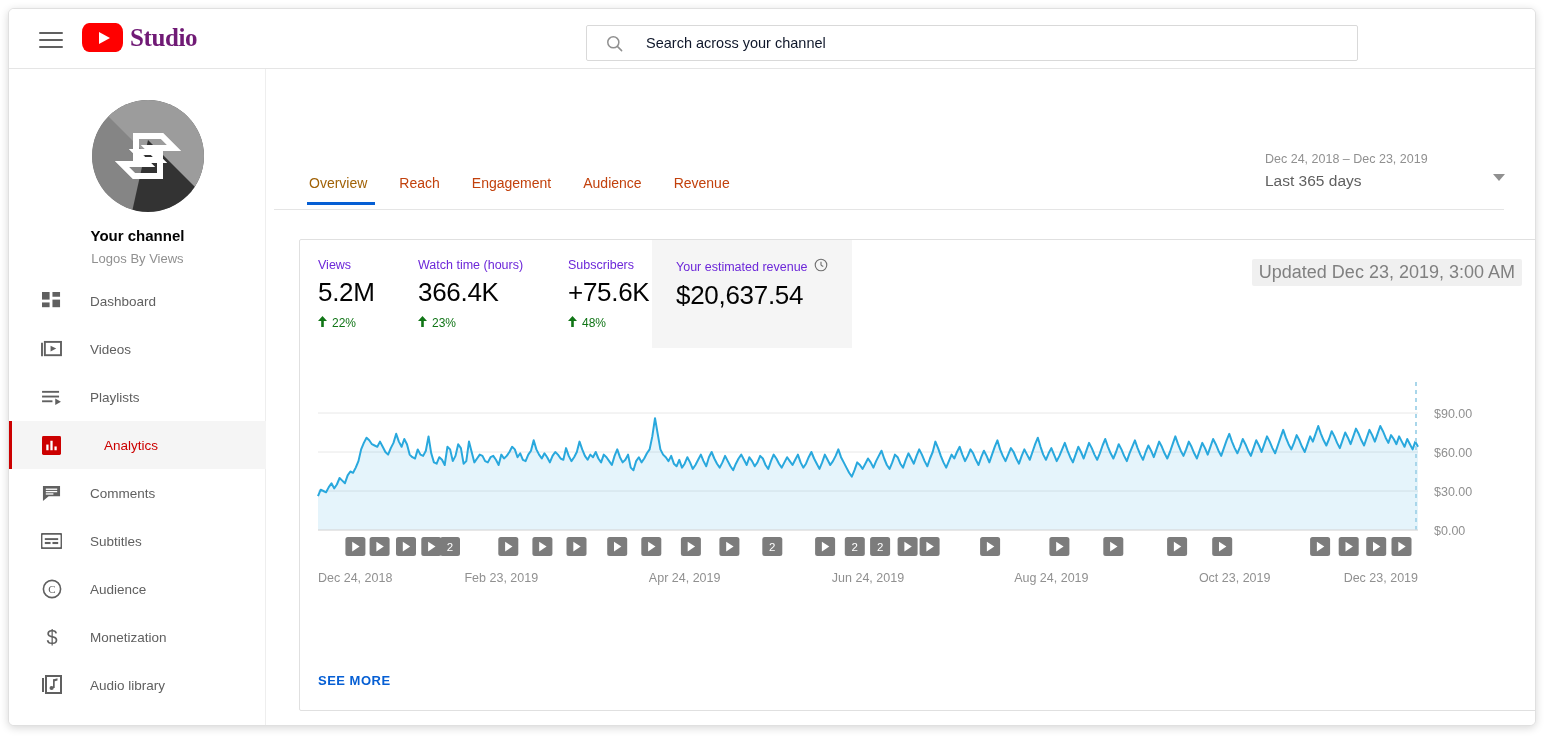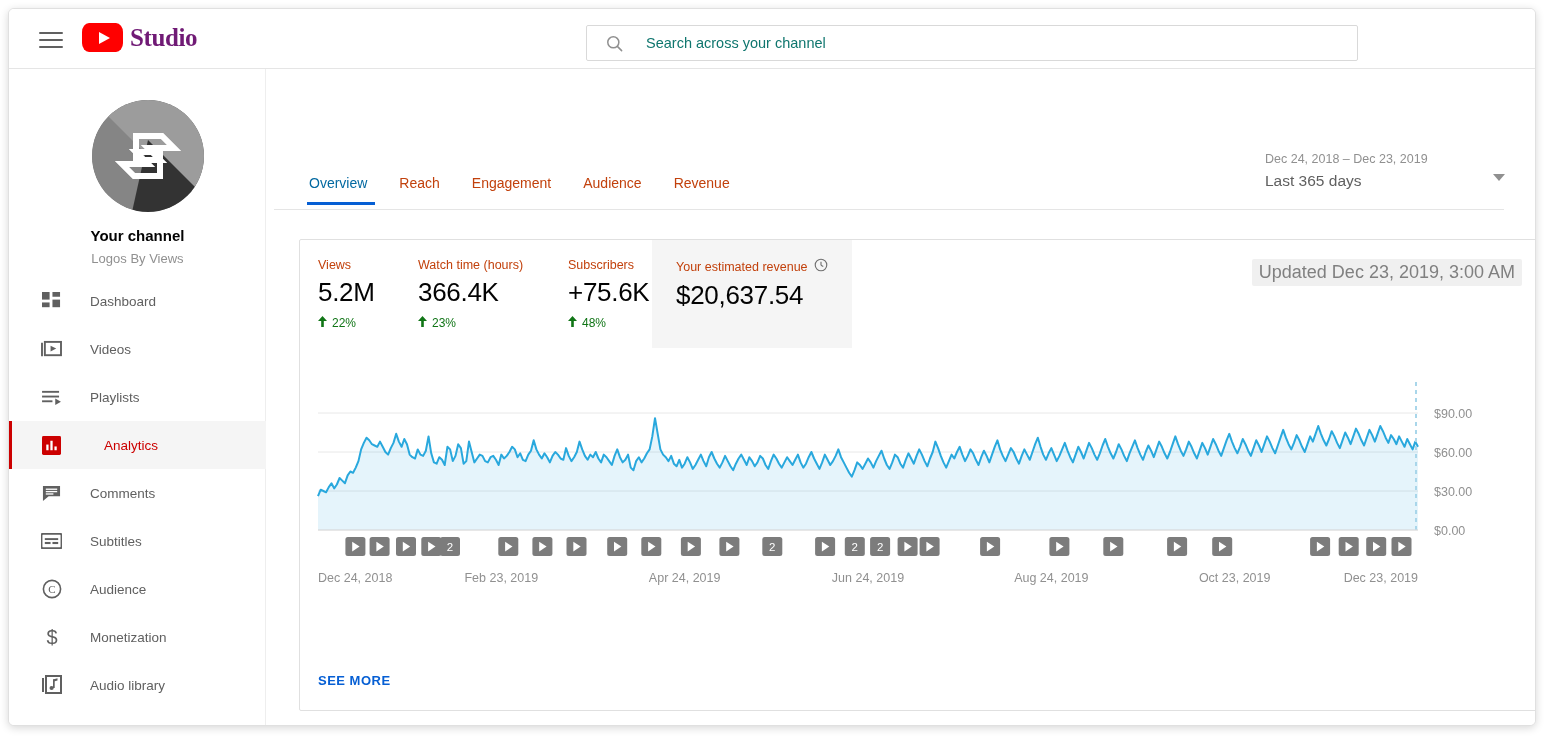--- a/index.html
+++ b/index.html
@@ -56,21 +56,21 @@
     letter-spacing: -0.4px; font-family: Liberation Serif, serif;
   }
   .searchbox {
     position: absolute; left: 577px; top: 16px;
     width: 772px; height: 36px;
     border: 1px solid #d9d9d9; border-radius: 2px;
     display: flex; align-items: center; background: #fff;
   }
   .search-icon { margin-left: 18px; display: flex; }
   .search-ph {
-    margin-left: 22px; font-size: 14.5px; color: #0f766e;
+    margin-left: 22px; font-size: 14.5px; color: #0f172a;
     font-family: "Liberation Sans", sans-serif;
   }
 
   
   .sidebar {
     position: absolute; left: 0; top: 60px;
     width: 257px; height: 658px;
     background: #fff;
     border-right: 1px solid #eee;
   }
@@ -114,21 +114,21 @@
   }
   .tabs {
     position: absolute; left: 33px; top: 100px;
     display: flex; align-items: flex-end; gap: 0;
   }
   .tab {
     position: relative; padding: 6px 16px 14px 16px;
     font-size: 14px; color: #c2410c; cursor: pointer; white-space: nowrap;
   }
   .tab:first-child { padding-left: 10px; }
-  .tab.active { color: #0369a1; }
+  .tab.active { color: #a16207; }
   .tab.active::after {
     content: ""; position: absolute; left: 8px; right: 8px; bottom: 0;
     height: 3px; background: #065fd4;
   }
   .tabs-underline {
     position: absolute; left: 8px; top: 140px; width: 1230px;
     height: 1px; background: #e5e5e5;
   }
   .daterange {
     position: absolute; right: 32px; top: 83px;
@@ -150,21 +150,21 @@
     width: 1238px; height: 472px;
     border: 1px solid #e0e0e0; border-radius: 2px;
     background: #fff;
   }
   .metrics { position: absolute; left: 0; top: 0; display: flex; height: 108px; }
   .metric { padding: 18px 0 0 18px; min-width: 100px; }
   .metric.revenue {
     background: #f5f5f5; width: 200px; height: 108px; padding-left: 24px;
   }
   .metric-label {
-    font-size: 12.5px; color: #c2410c; display: flex; align-items: center; gap: 6px;
+    font-size: 12.5px; color: #6d28d9; display: flex; align-items: center; gap: 6px;
   }
   .metric-value {
     font-size: 26px; color: #030303; margin-top: 5px; font-weight: normal;
     letter-spacing: -0.3px;
   }
   .metric-delta {
     font-size: 12px; color: #107516; margin-top: 8px;
     display: flex; align-items: center; gap: 5px;
   }
   .m-views { width: 100px; }

